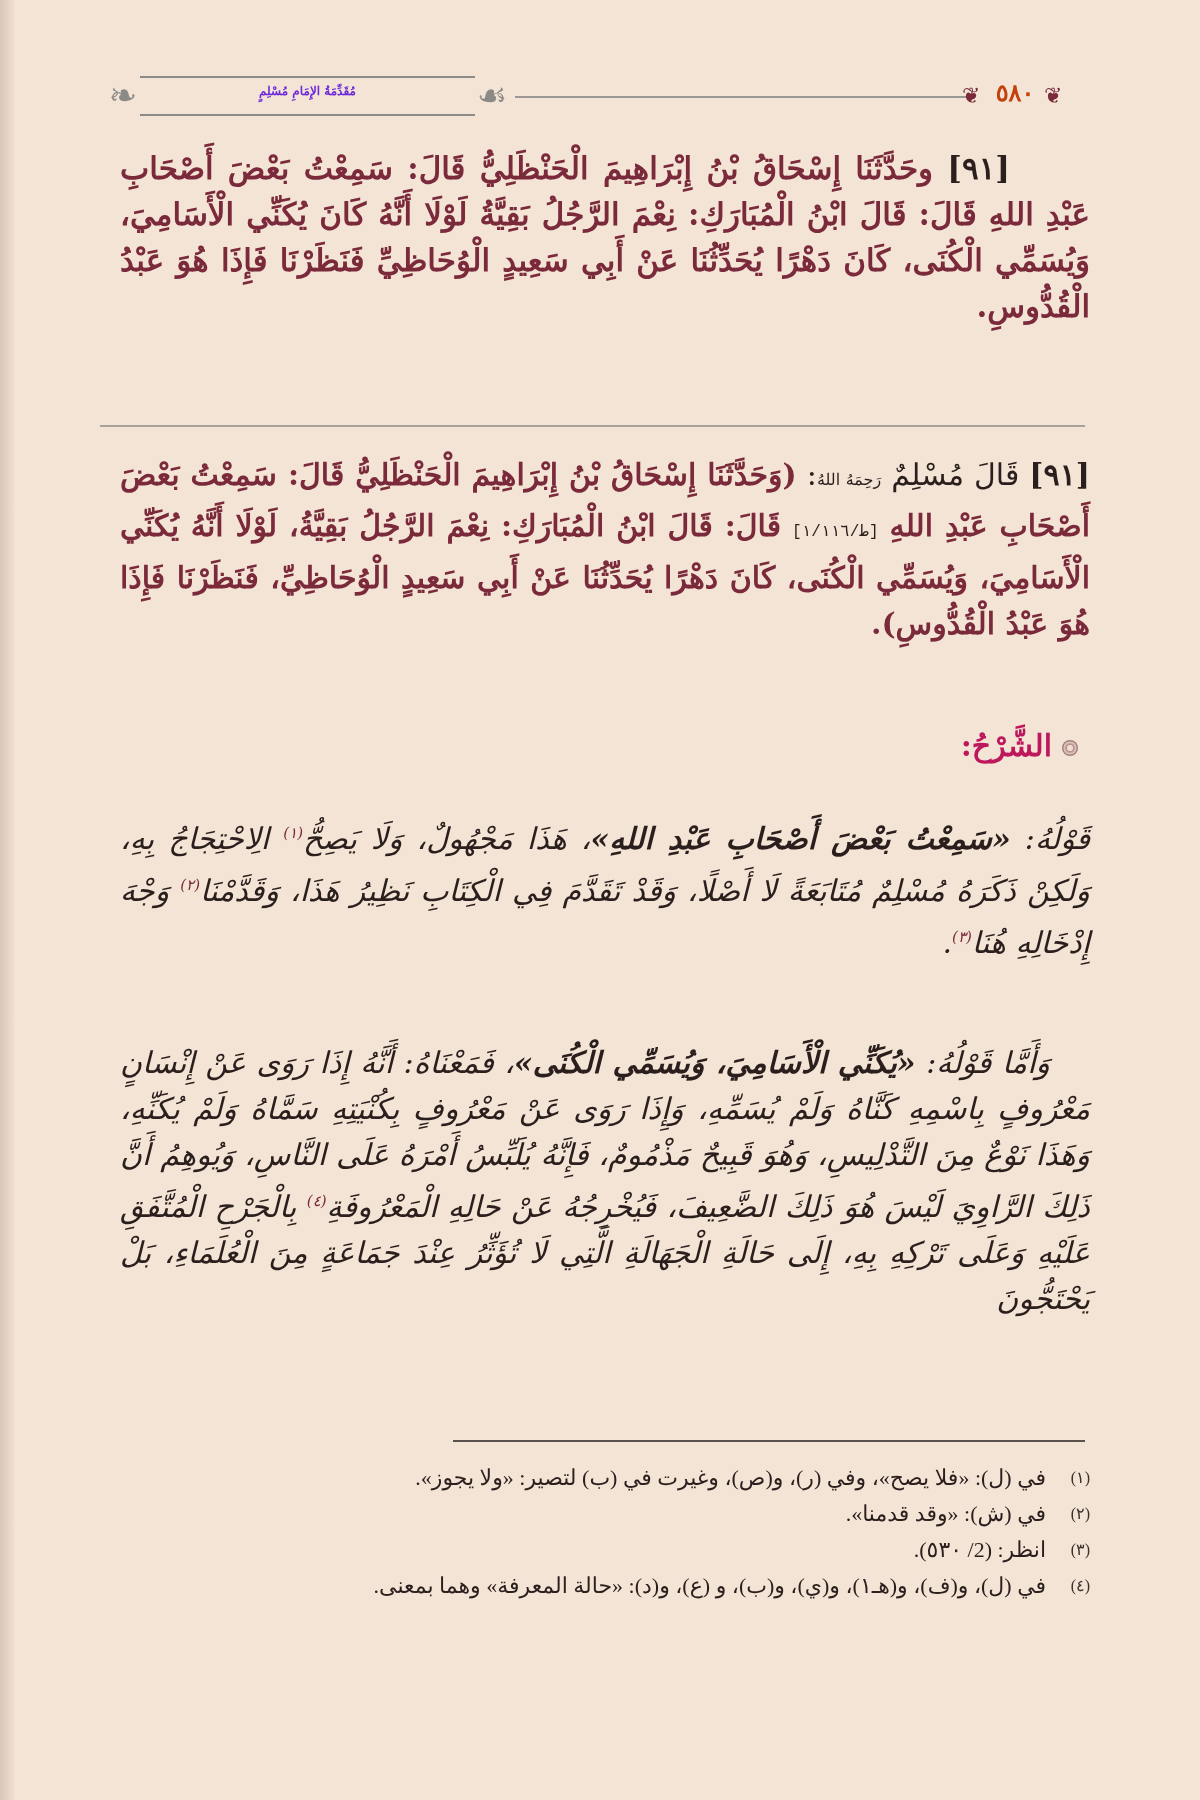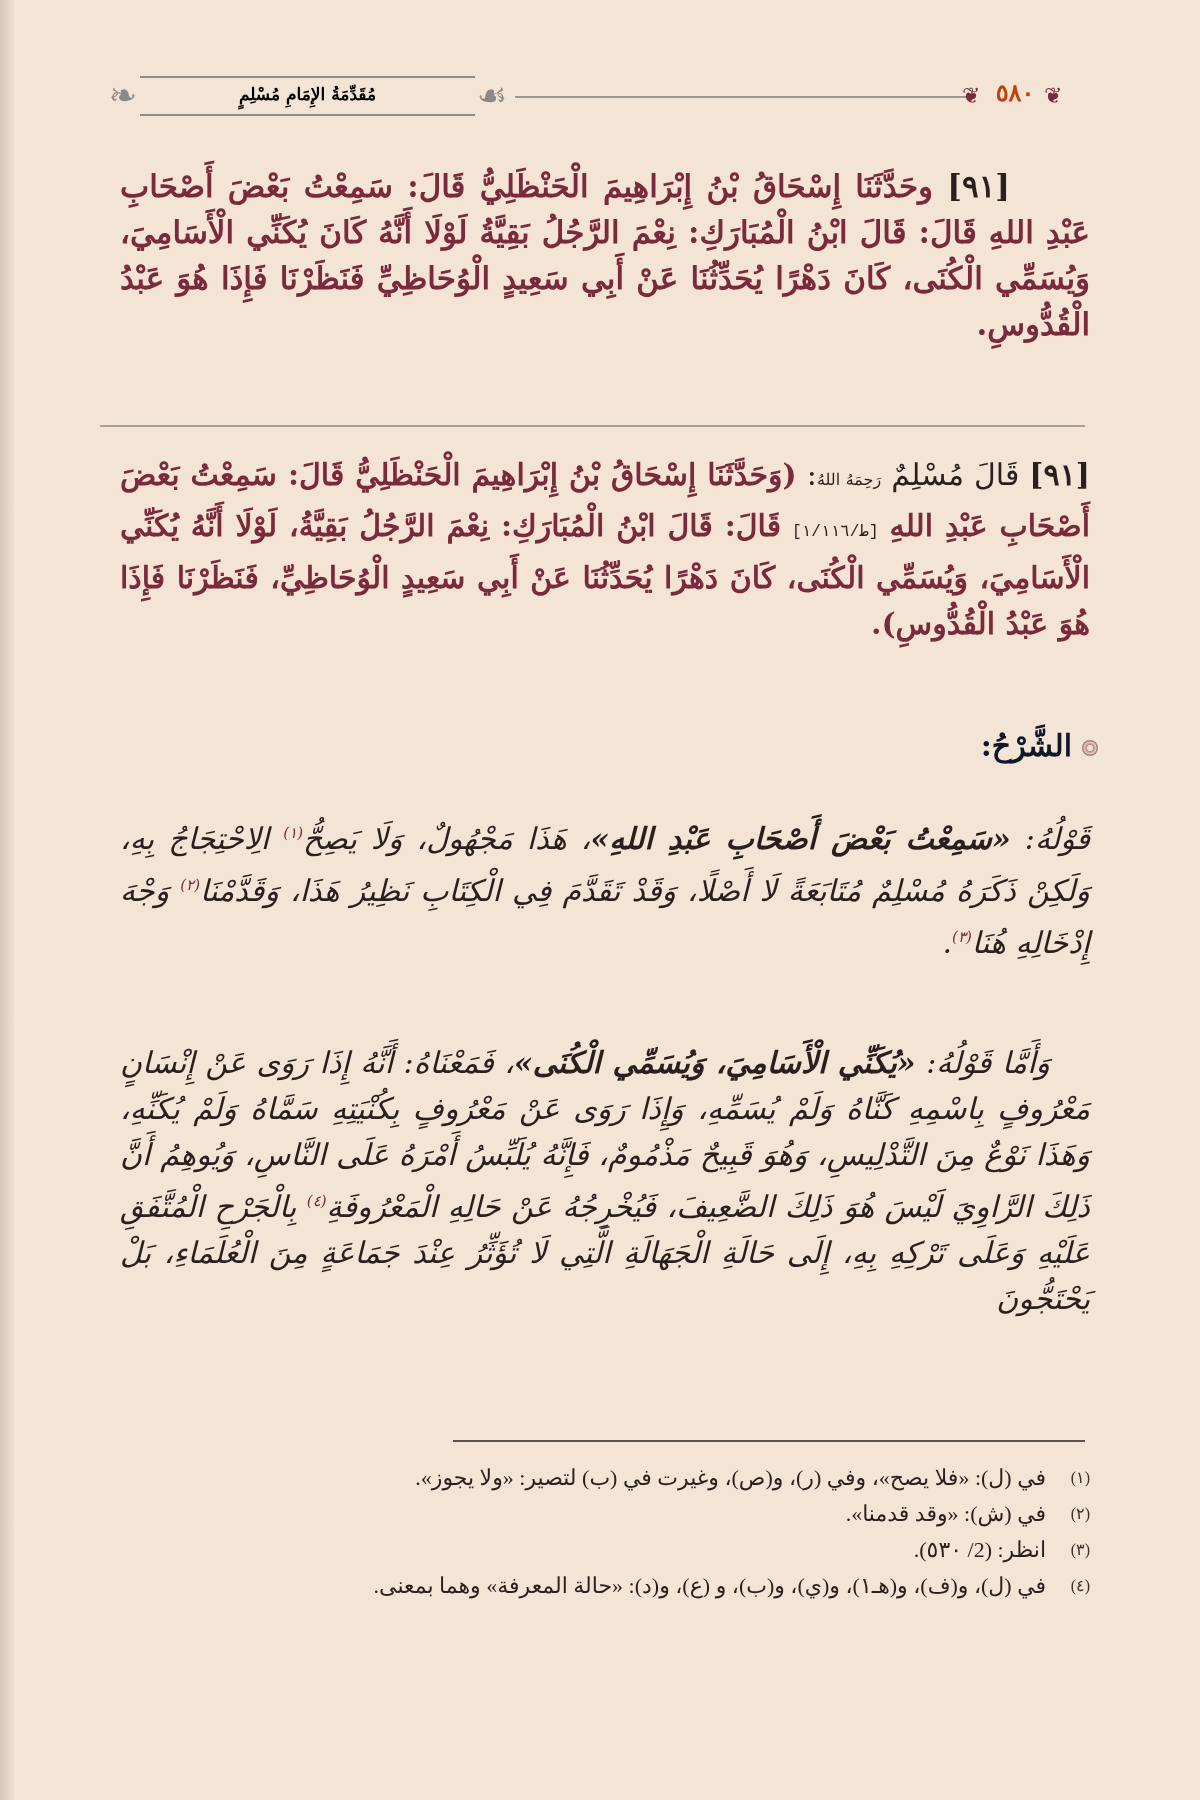--- a/index.html
+++ b/index.html
@@ -49,23 +49,23 @@
       line-height: 46px;
       text-align: center;
     }
     .title-box .flourish.left { left: 0; }
     .title-box .flourish.right { right: 0; }
     .title-box .title-text {
       position: absolute;
       left: 0; right: 0; top: 12px;
       text-align: center;
       direction: rtl;
-      font-size: 17px;
-      font-weight: bold;
-      color: #000000;
+      font-size: 12px;
+      font-weight: bold;
+      color: #6d28d9;
     }
     .header-rule {
       position: absolute;
       left: 415px; top: 28px;
       width: 455px; height: 2px;
       background: #9a9794;
     }
     .ornament {
       position: absolute;
       top: 14px;
@@ -94,21 +94,20 @@
       direction: rtl;
       text-align: justify;
       text-align-last: right;
     }
     .hadith-matn {
       top: 145px;
       font-size: 31px;
       line-height: 46px;
       font-weight: bold;
       color: #7a2a3a;
-      margin-top: 18px;
     }
     .hadith-matn .first-line-indent { padding-right: 80px; }
     .num-bracket { color: #2a1f1d; font-weight: bold; }
     .divider {
       position: absolute;
       left: 100px; top: 425px;
       width: 985px; height: 2px;
       background: #a9a29c;
     }
     .commentary {
@@ -121,26 +120,26 @@
     .commentary .inline-ref {
       font-size: 16px;
       color: #2a1f1d;
       font-family: Liberation Mono, monospace;
     }
     .commentary .honorific {
       font-size: 16px;
     }
     .sharh-heading {
       position: absolute;
-      left: 128px; top: 728px;
+      left: 108px; top: 728px;
       width: 970px;
       direction: rtl;
       font-size: 30px;
       font-weight: bold;
-      color: #0f172a;
+      color: #be185d;
     }
     .sharh-heading .rosette {
       display: inline-block;
       width: 16px; height: 16px;
       border-radius: 50%;
       background: radial-gradient(circle, #f0dcd0 25%, #b48a8a 30%, #e4cfc4 55%, #a37f7f 60%);
       vertical-align: middle;
       margin-left: 10px;
     }
     .para {

